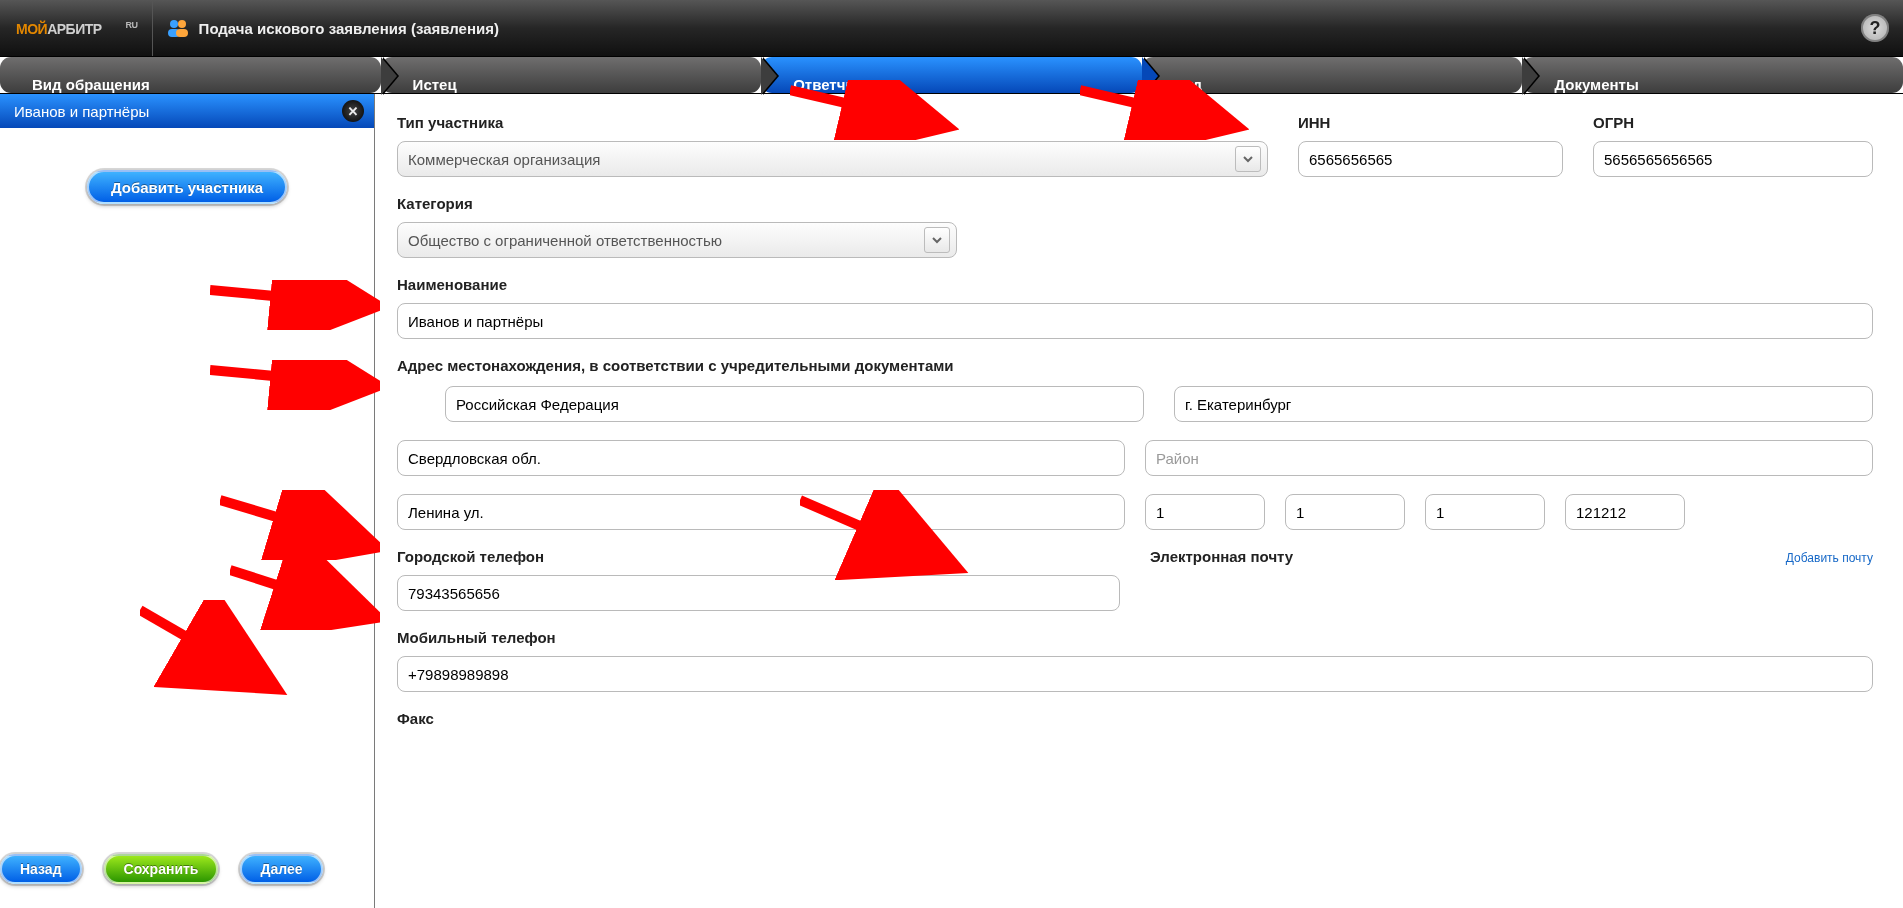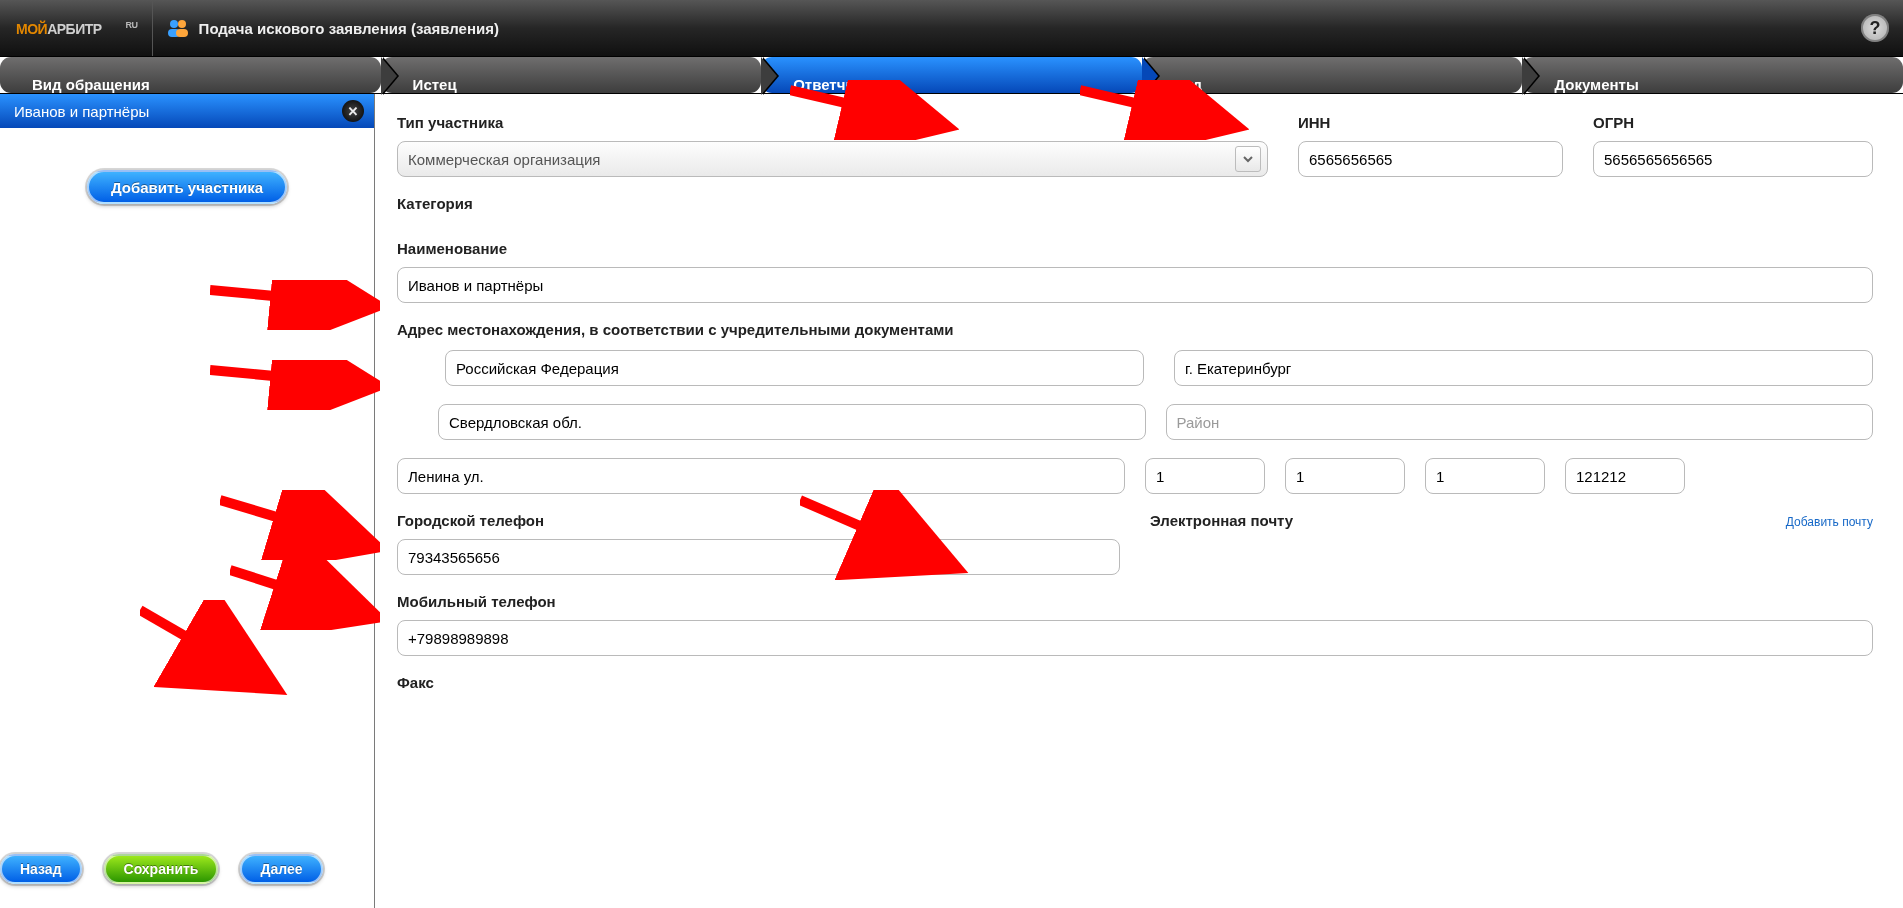--- a/index.html
+++ b/index.html
@@ -210,20 +210,28 @@
       </div>
       <div class="field w-ogrn">
         <label>ОГРН</label>
         <input class="text" value="5656565656565" style="">
       </div>
     </div>
 
     <div class="form-row">
       <div class="field w-cat">
         <label>Категория</label>
+        <div class="select">
+          <span>Общество с ограниченной ответственностью</span>
+          <span class="caret">
+              <svg width="12" height="12" viewBox="0 0 12 12">
+                <path d="M2 4l4 4 4-4" stroke="#666" stroke-width="2" fill="none"></path>
+              </svg>
+            </span>
+        </div>
       </div>
     </div>
 
     <div class="form-row">
       <div class="field w-full">
         <label>Наименование</label>
         <input class="text" value="Иванов и партнёры" style="">
       </div>
     </div>
 
@@ -235,21 +243,21 @@
 
     <div class="form-row" style="gap:30px;margin-top:-8px;padding-left:48px;">
       <div class="field w-half">
           <input class="text" value="Российская Федерация" style="">
         </div>
       <div class="field w-half">
           <input class="text" value="г. Екатеринбург" style="">
         </div>
     </div>
 
-    <div class="form-row" style="gap:20px;margin-left:41px;">
+    <div class="form-row" style="gap:20px;">
       <div class="field w-half">
           <input class="text" value="Свердловская обл." style="">
         </div>
       <div class="field w-half">
           <input class="text" placeholder="Район" style="">
         </div>
     </div>
 
     <div class="form-row" style="gap:20px;">
       <div class="field w-half">

